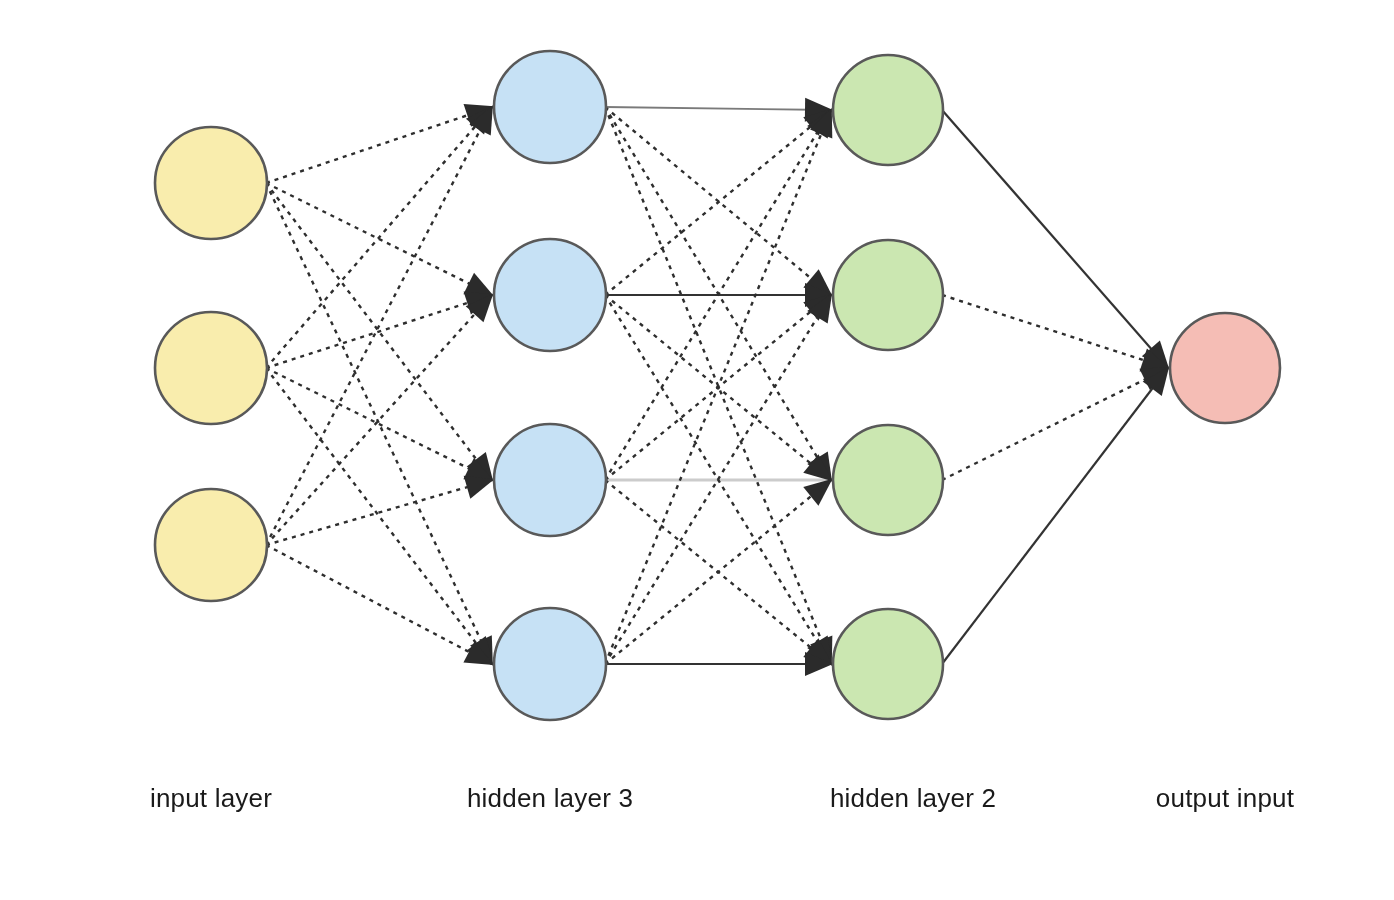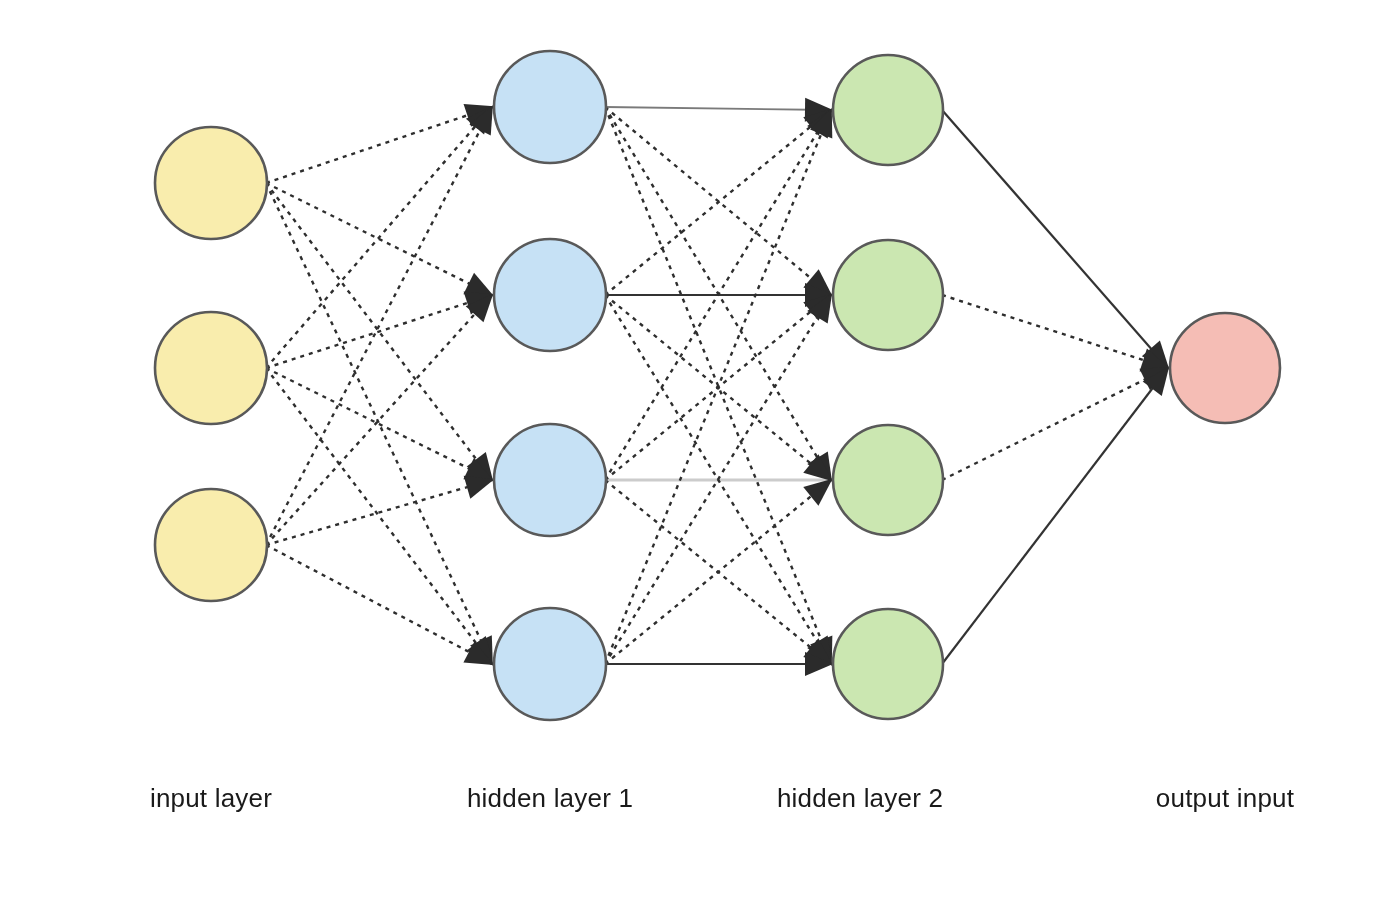--- a/index.html
+++ b/index.html
@@ -84,17 +84,17 @@
       <circle cx="550" cy="480" r="56" fill="#C6E1F5" stroke="#595959" stroke-width="2.6"></circle>
       <circle cx="550" cy="664" r="56" fill="#C6E1F5" stroke="#595959" stroke-width="2.6"></circle>
       <circle cx="888" cy="110" r="55" fill="#CBE7B1" stroke="#595959" stroke-width="2.6"></circle>
       <circle cx="888" cy="295" r="55" fill="#CBE7B1" stroke="#595959" stroke-width="2.6"></circle>
       <circle cx="888" cy="480" r="55" fill="#CBE7B1" stroke="#595959" stroke-width="2.6"></circle>
       <circle cx="888" cy="664" r="55" fill="#CBE7B1" stroke="#595959" stroke-width="2.6"></circle>
       <circle cx="1225" cy="368" r="55" fill="#F5BDB5" stroke="#595959" stroke-width="2.6"></circle>
     </svg>
 
   <div class="layer-label" style="left: 211px;">input layer</div>
-  <div class="layer-label" style="left: 550px;">hidden layer 1</div>
-  <div class="layer-label" style="left: 860px;">hidden layer 2</div>
+  <div class="layer-label" style="left: 550px;">hidden layer 3</div>
+  <div class="layer-label" style="left: 913px;">hidden layer 2</div>
   <div class="layer-label" style="left: 1225px;">output input</div>
 
 </div>
 
 </body></html>

